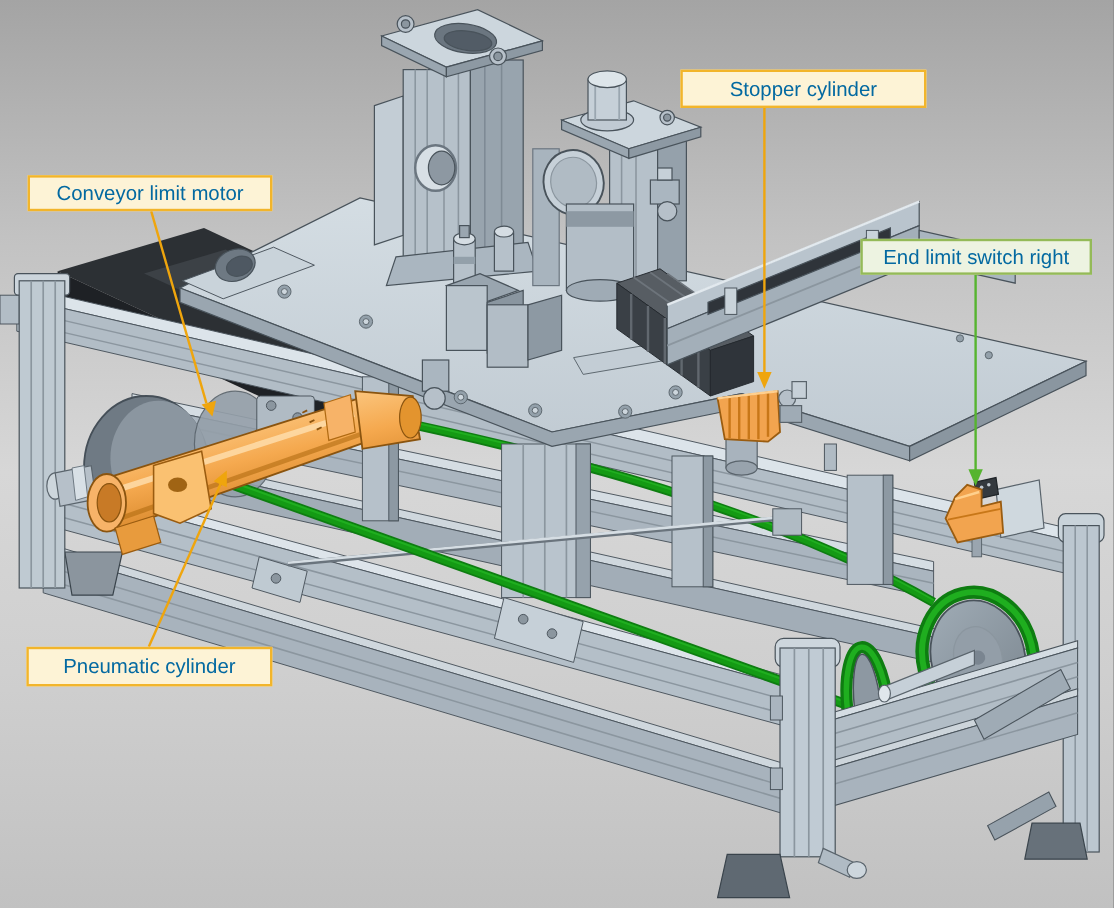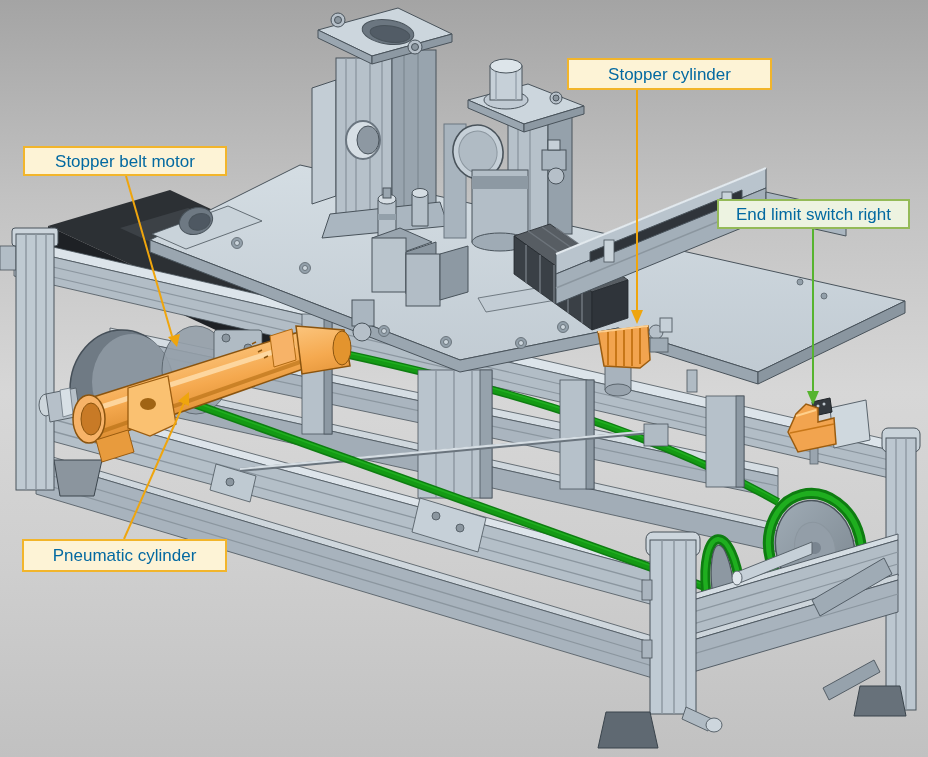--- a/index.html
+++ b/index.html
@@ -372,17 +372,17 @@
       <line x1="813" y1="229" x2="813" y2="393" stroke="var(--leader-green,#56b42f)" stroke-width="2"></line>
       <path d="M813,405 L807,391 L819,391 Z" fill="var(--leader-green,#56b42f)"></path>
     </g>
     <g>
       <line x1="124" y1="539" x2="184" y2="403" stroke="var(--leader-yellow,#efa50d)" stroke-width="2"></line>
       <path d="M189,392 L189,406 L178,401 Z" fill="var(--leader-yellow,#efa50d)"></path>
     </g>
   </g>
 </svg>
 
-  <div class="callout lbl-conveyor">Stopper belt motor</div>
+  <div class="callout lbl-conveyor">Conveyor limit motor</div>
   <div class="callout lbl-stopper">Stopper cylinder</div>
   <div class="callout green lbl-endlimit">End limit switch right</div>
   <div class="callout lbl-pneumatic">Pneumatic cylinder</div>
 </div>
 
 </body></html>

